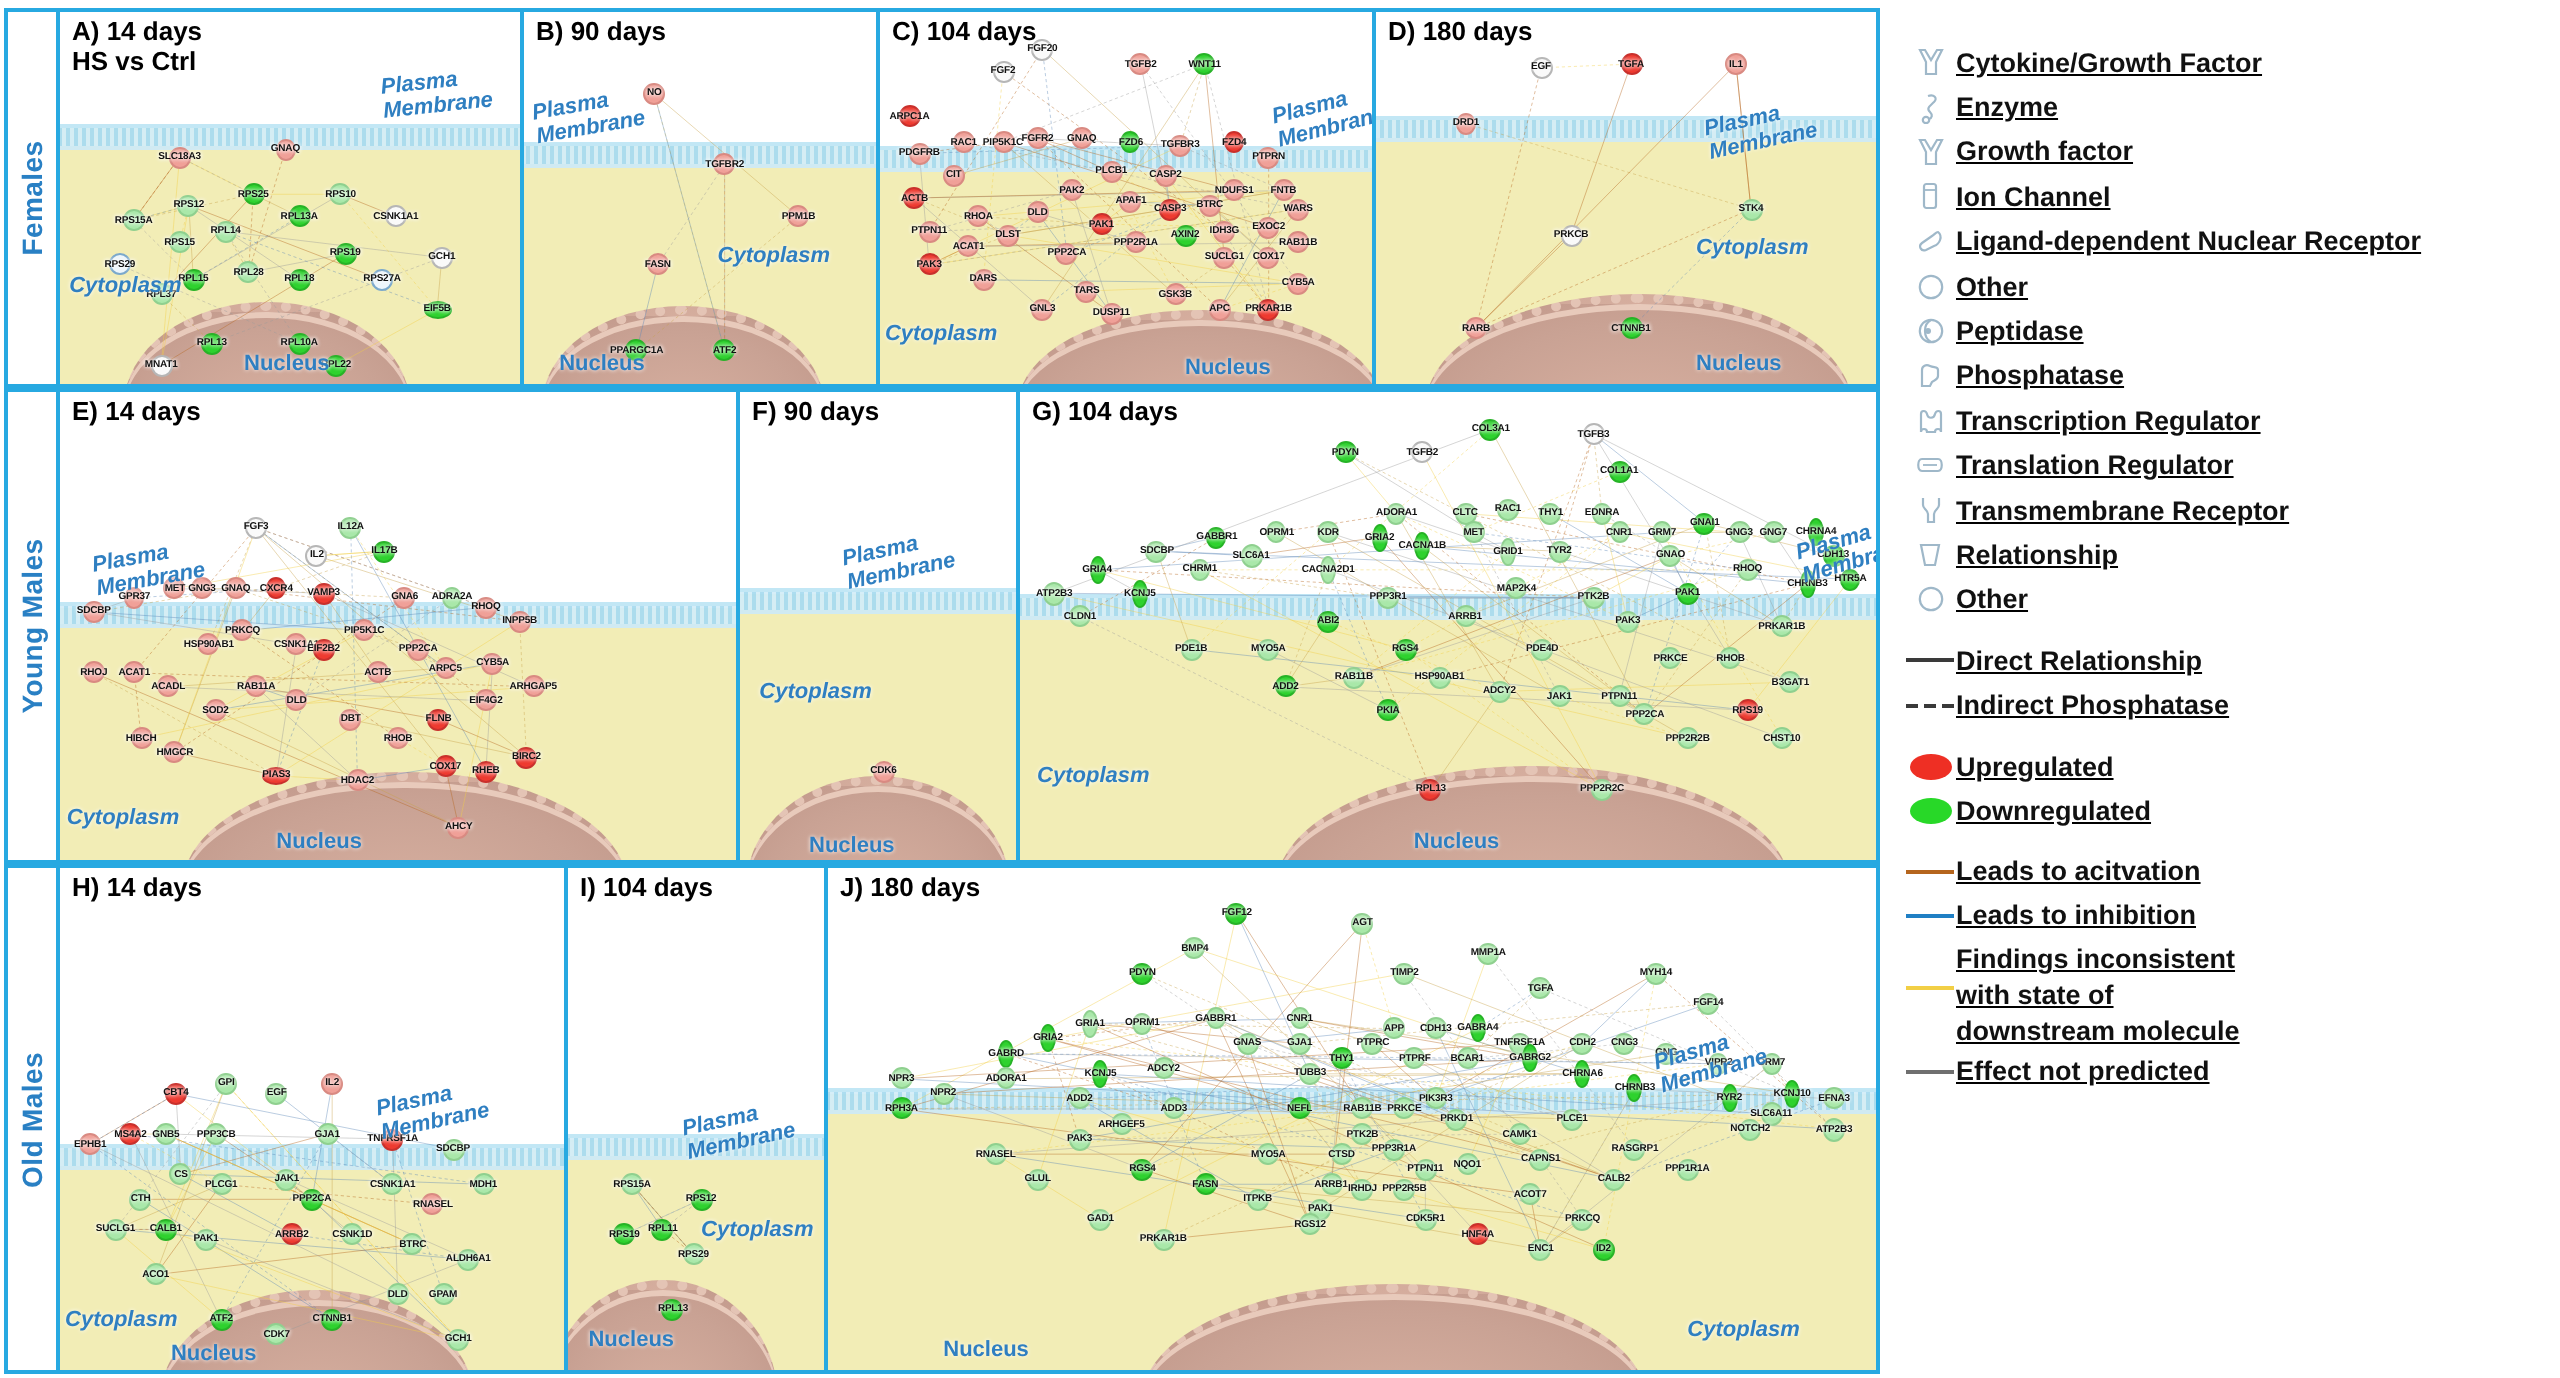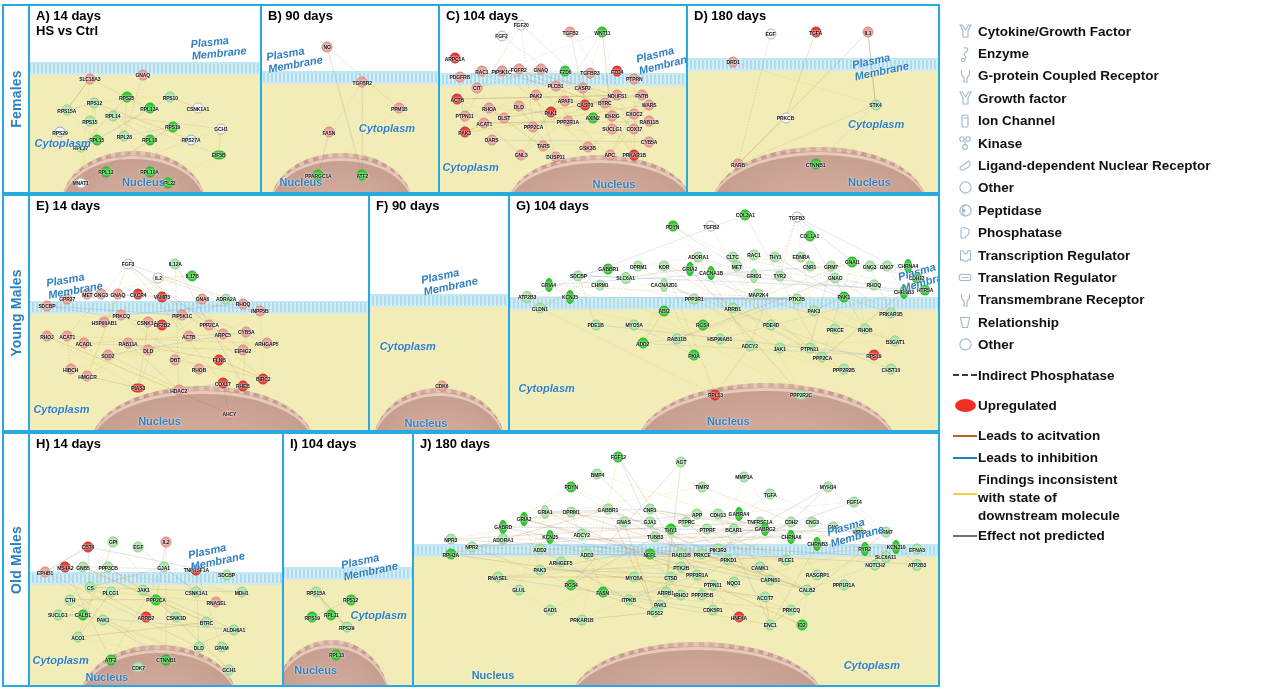--- a/index.html
+++ b/index.html
@@ -156,20 +156,21 @@
   
   .legend {
     position: absolute;
     left: 952px; top: 20px;
     width: 326px;
   }
   .leg-row {
     display: flex;
     align-items: center;
     height: 22.4px;
+    text-decoration: underline;
   }
   .leg-ico {
     width: 26px;
     flex: 0 0 26px;
     display: flex; align-items: center; justify-content: center;
     color: #9fb8c9;
   }
   .leg-ico svg { display: block; }
   .leg-txt {
     font-size: 13.5px;
@@ -2109,53 +2110,34 @@
           <div class="leg-ico">
             <svg width="13" height="16" viewBox="0 0 13 16">
               <path d="M5 2 C8 1 10 3 8 5 C6 7 4 8 6 10 C7.5 11.5 7 13 5.5 13.5" fill="none" stroke="#9fb8c9" stroke-width="1.1"></path>
               <circle cx="4" cy="14" r="1.6" fill="none" stroke="#9fb8c9" stroke-width="1.1"></circle>
             </svg>
           </div>
           <div class="leg-txt">Enzyme</div>
         </div>
         <div class="leg-row">
           <div class="leg-ico">
-            <svg width="13" height="16" viewBox="0 0 13 16">
-              <path d="M2.5 2 L2.5 6 C2.5 8 5 8.5 5 10.5 L5 14 L8 14 L8 10.5 C8 8.5 10.5 8 10.5 6 L10.5 2" fill="none" stroke="#9fb8c9" stroke-width="1.1"></path>
-            </svg>
-          </div>
-          <div class="leg-txt">G-protein Coupled Receptor</div>
-        </div>
-        <div class="leg-row">
-          <div class="leg-ico">
             <svg width="15" height="16" viewBox="0 0 15 16">
               <path d="M2 2 L5 8 L5 14 L10 14 L10 8 L13 2 L10.5 2 L7.5 7 L4.5 2 Z" fill="none" stroke="#9fb8c9" stroke-width="1.1"></path>
             </svg>
           </div>
           <div class="leg-txt">Growth factor</div>
         </div>
         <div class="leg-row">
           <div class="leg-ico">
             <svg width="10" height="16" viewBox="0 0 10 16">
               <rect x="2" y="2" width="6" height="12" rx="1.2" fill="none" stroke="#9fb8c9" stroke-width="1.1"></rect>
               <line x1="2" y1="5" x2="8" y2="5" stroke="#9fb8c9" stroke-width="0.9"></line>
             </svg>
           </div>
           <div class="leg-txt">Ion Channel</div>
-        </div>
-        <div class="leg-row">
-          <div class="leg-ico">
-            <svg width="14" height="16" viewBox="0 0 14 16">
-              <circle cx="4" cy="4" r="2.2" fill="none" stroke="#9fb8c9" stroke-width="1.1"></circle>
-              <circle cx="10" cy="4" r="2.2" fill="none" stroke="#9fb8c9" stroke-width="1.1"></circle>
-              <path d="M7 6 L7 10" stroke="#9fb8c9" stroke-width="1.1" fill="none"></path>
-              <circle cx="7" cy="12" r="2.4" fill="none" stroke="#9fb8c9" stroke-width="1.1"></circle>
-            </svg>
-          </div>
-          <div class="leg-txt">Kinase</div>
         </div>
         <div class="leg-row">
           <div class="leg-ico">
             <svg width="15" height="16" viewBox="0 0 15 16">
               <path d="M11 3 C13.5 5 12 9 9 10 L5 12 C2.5 13 1 10 3 8.5 L8 5 C9.5 4 10 3 11 3 Z" fill="none" stroke="#9fb8c9" stroke-width="1.1"></path>
             </svg>
           </div>
           <div class="leg-txt">Ligand-dependent Nuclear Receptor</div>
         </div>
         <div class="leg-row">
@@ -2223,33 +2205,45 @@
               <circle cx="7.5" cy="7.5" r="5.6" fill="none" stroke="#9fb8c9" stroke-width="1.1"></circle>
             </svg>
           </div>
           <div class="leg-txt">Other</div>
         </div>
       </div>
     <div class="leg-gap"></div>
     <div id="legend-rels">
         <div class="leg-row">
           <div class="leg-ico">
+            <div class="line-s"></div>
+          </div>
+          <div class="leg-txt">Direct Relationship</div>
+        </div>
+        <div class="leg-row">
+          <div class="leg-ico">
             <div class="line-d"></div>
           </div>
           <div class="leg-txt">Indirect Phosphatase</div>
         </div>
       </div>
     <div class="leg-gap"></div>
     <div id="legend-reg">
         <div class="leg-row">
           <div class="leg-ico">
             <div class="pill up" style="background:#ee2f24"></div>
           </div>
           <div class="leg-txt">Upregulated</div>
         </div>
+        <div class="leg-row">
+          <div class="leg-ico">
+            <div class="pill dn" style="background:#28d828"></div>
+          </div>
+          <div class="leg-txt">Downregulated</div>
+        </div>
       </div>
     <div class="leg-gap"></div>
     <div id="legend-edges">
         <div class="leg-row" style="align-items: center;">
           <div class="leg-ico">
             <div style="width:24px;height:0;border-top:2.5px solid #b5651d"></div>
           </div>
           <div class="leg-multi" style="white-space: pre-line;">Leads to acitvation</div>
         </div>
         <div class="leg-row" style="align-items: center;">

